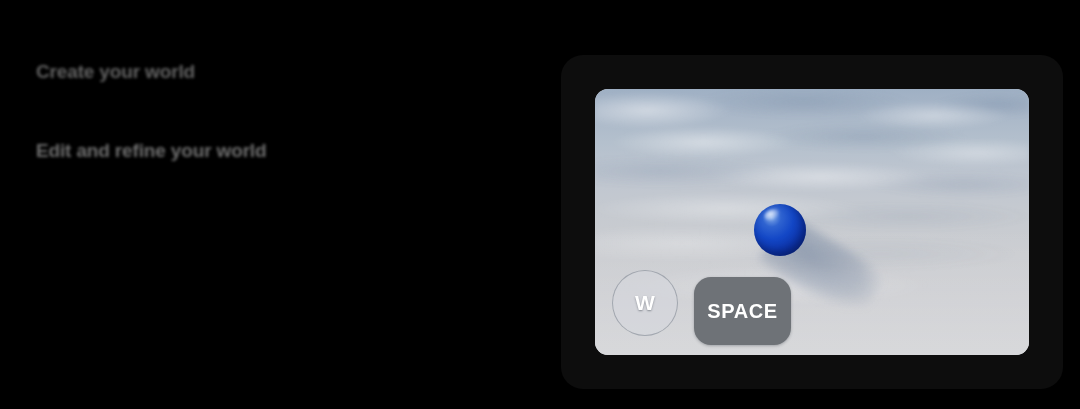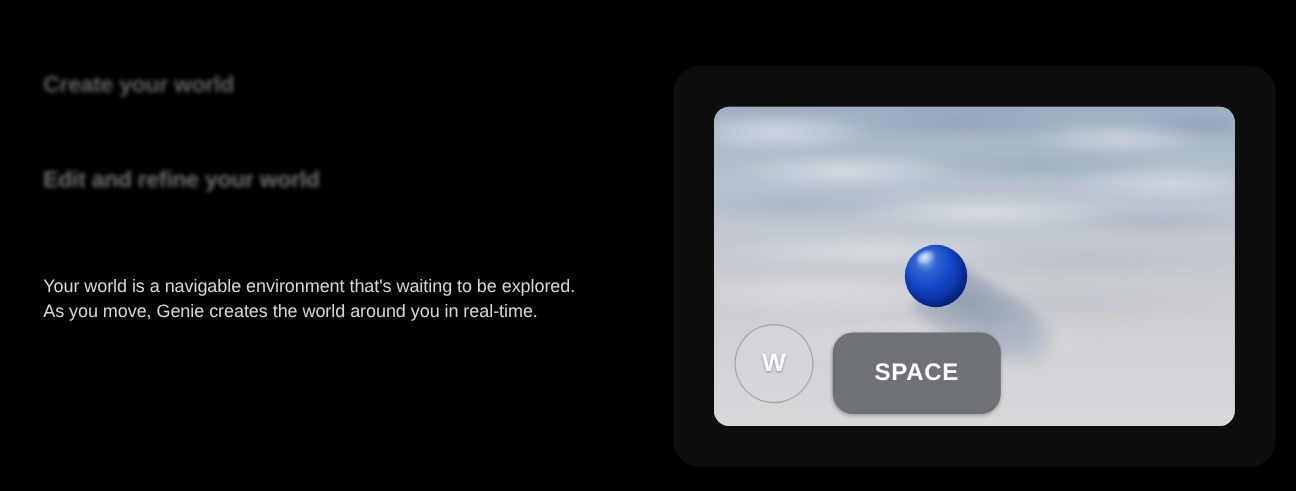--- a/index.html
+++ b/index.html
@@ -194,21 +194,21 @@
     font-size: 21px;
     font-weight: bold;
     letter-spacing: 0.3px;
     text-shadow: 0 1px 2px rgba(40,48,60,0.45);
   }
 
   .key-space {
     position: absolute;
     left: 99px;
     top: 188px;
-    width: 140px;
+    width: 97px;
     height: 68px;
     border-radius: 17px;
     background: #6e7277;
     display: flex;
     align-items: center;
     justify-content: center;
     color: #ffffff;
     font-size: 20px;
     font-weight: bold;
     letter-spacing: 0.6px;
@@ -224,24 +224,20 @@
 
     <div class="step step-1 is-inactive">
       <p class="step-title">Create your world</p>
     </div>
 
     <div class="step step-2 is-inactive">
       <p class="step-title">Edit and refine your world</p>
     </div>
 
     <div class="step step-3 is-active">
-      <p class="step-body">
-        <span class="step-body-line">Your world is a navigable environment that's waiting to be explored.</span>
-        <span class="step-body-line">As you move, Genie creates the world around you in real-time.</span>
-      </p>
     </div>
 
   </div>
 
   <div class="demo-card">
     <div class="viewport">
 
       <div class="snow-far"></div>
       <div class="snow-tex"></div>
       <div class="snow-haze"></div>

